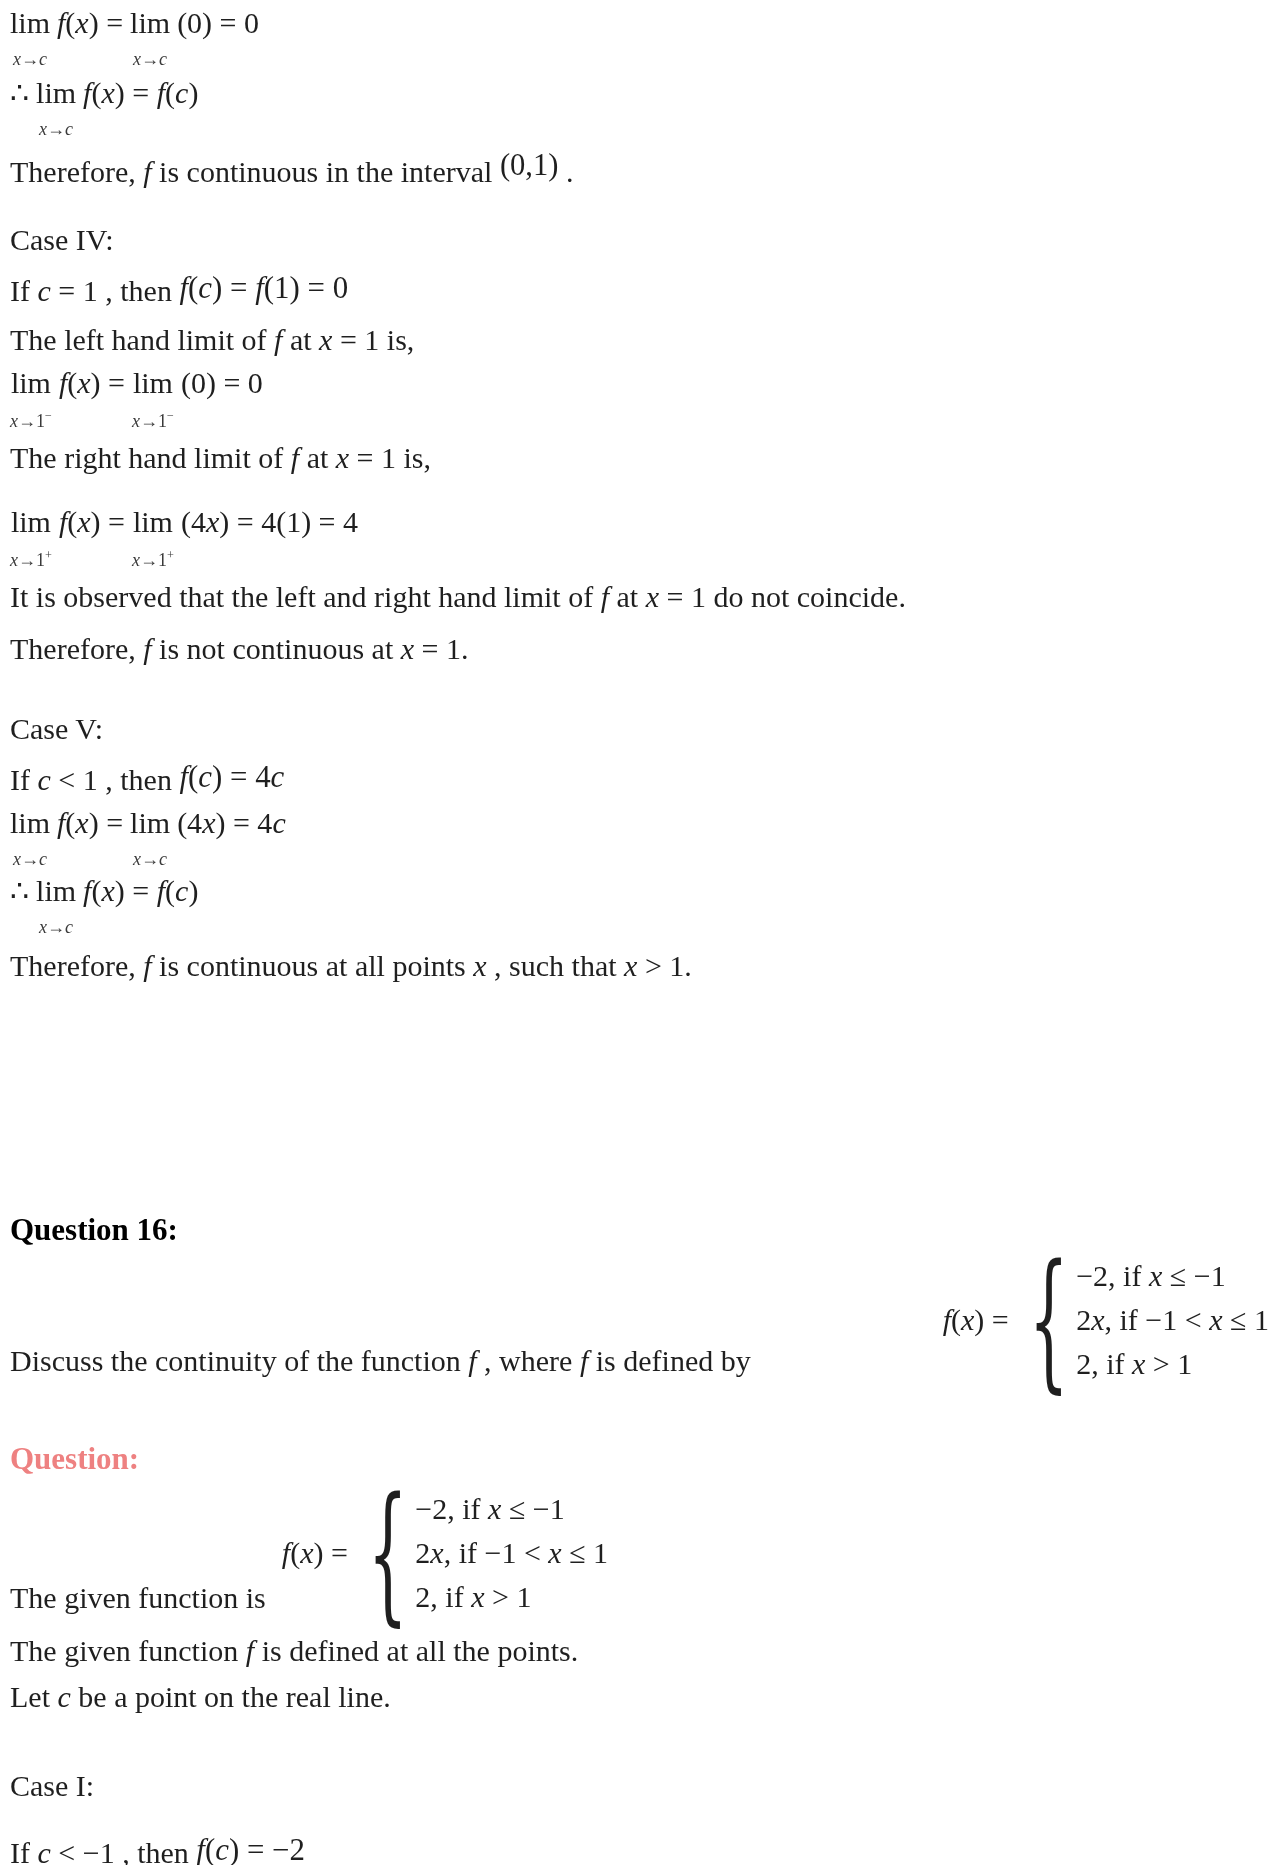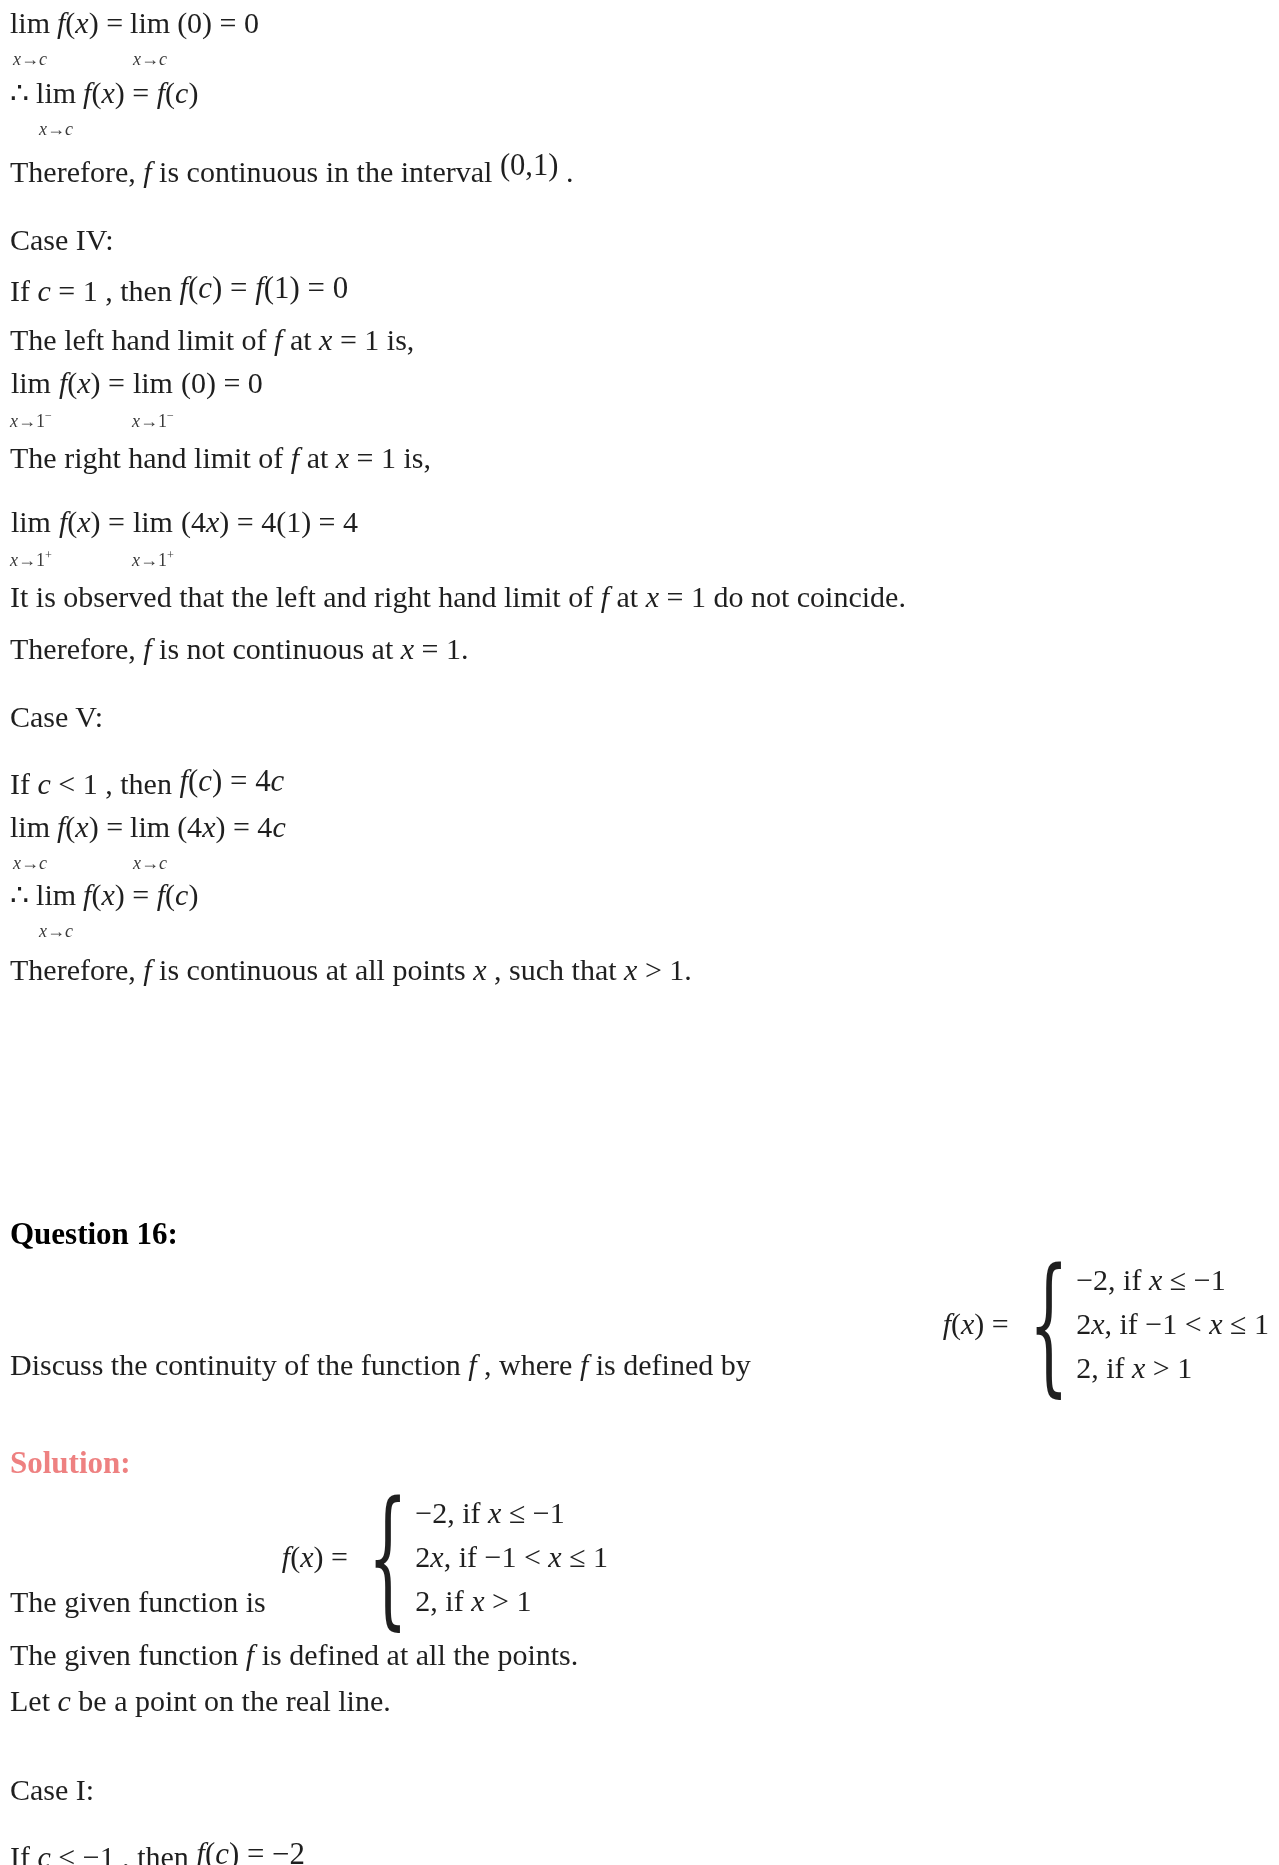--- a/index.html
+++ b/index.html
@@ -53,22 +53,22 @@
   #e2{margin-top:10px;}
   #t3{margin-top:14px;}
   #h4{margin-top:28px;}
   #t5{margin-top:12px;}
   #t6{margin-top:8px;}
   #e3{margin-top:8px;}
   #t7{margin-top:8px;}
   #e4{margin-top:30px;}
   #t8{margin-top:8px;}
   #t9{margin-top:12px;}
-  #h5{margin-top:28px;}
-  #t10{margin-top:28px;}
+  #h5{margin-top:40px;}
+  #t10{margin-top:12px;}
   #e5{margin-top:8px;}
   #e6{margin-top:8px;}
   #t11{margin-top:10px;}
   #t12{margin-top:8px;}
   #q16h{margin-top:225px;}
   #qrow{margin-top:4px;}
   #solh{margin-top:52px;}
   #solrow{margin-top:8px;}
   #t13{margin-top:10px;}
   #t14{margin-top:6px;}
@@ -187,21 +187,21 @@
       <span class="pw-lhs m"><i>f</i>(<i>x</i>) =</span>
       <span class="brace">{</span>
       <span class="cases">
         <span class="cr m">−2, if <i>x</i> ≤ −1</span>
         <span class="cr m">2<i>x</i>, if −1 &lt; <i>x</i> ≤ 1</span>
         <span class="cr m">2, if <i>x</i> &gt; 1</span>
       </span>
     </span>
   </div>
 
-  <p class="s-head" id="solh" style="color: rgb(238, 129, 129);">Solution:</p>
+  <p class="s-head" id="solh" style="color: rgb(238, 129, 129);">Question:</p>
 
   <div class="solrow" id="solrow">
     <span class="stext m">The given function is</span>
     <span class="pw">
       <span class="pw-lhs m"><i>f</i>(<i>x</i>) =</span>
       <span class="brace">{</span>
       <span class="cases">
         <span class="cr m">−2, if <i>x</i> ≤ −1</span>
         <span class="cr m">2<i>x</i>, if −1 &lt; <i>x</i> ≤ 1</span>
         <span class="cr m">2, if <i>x</i> &gt; 1</span>

